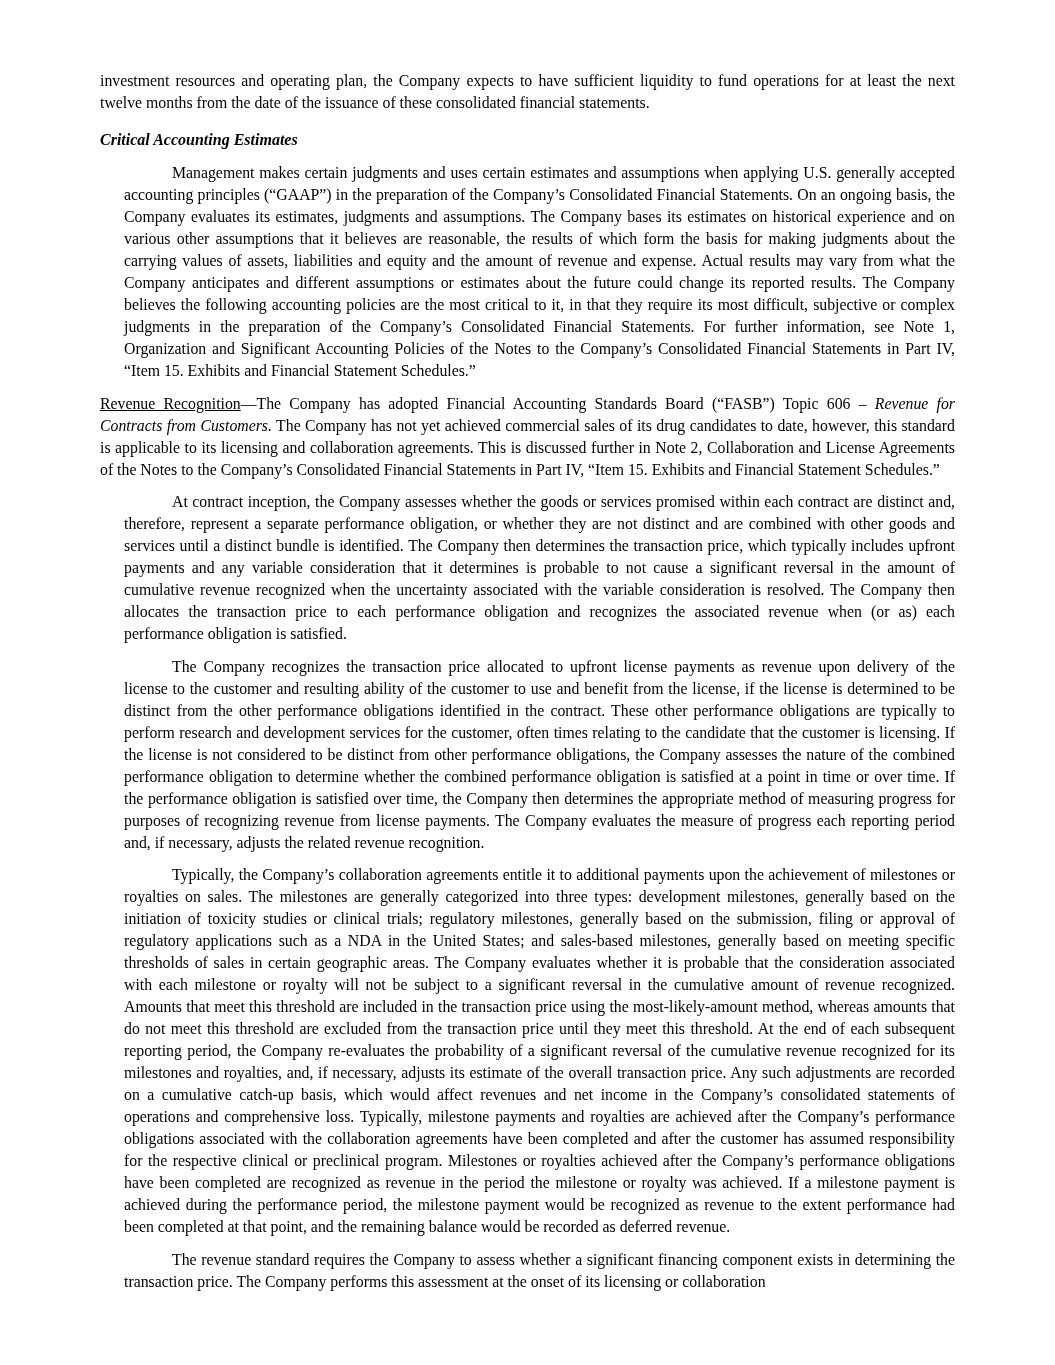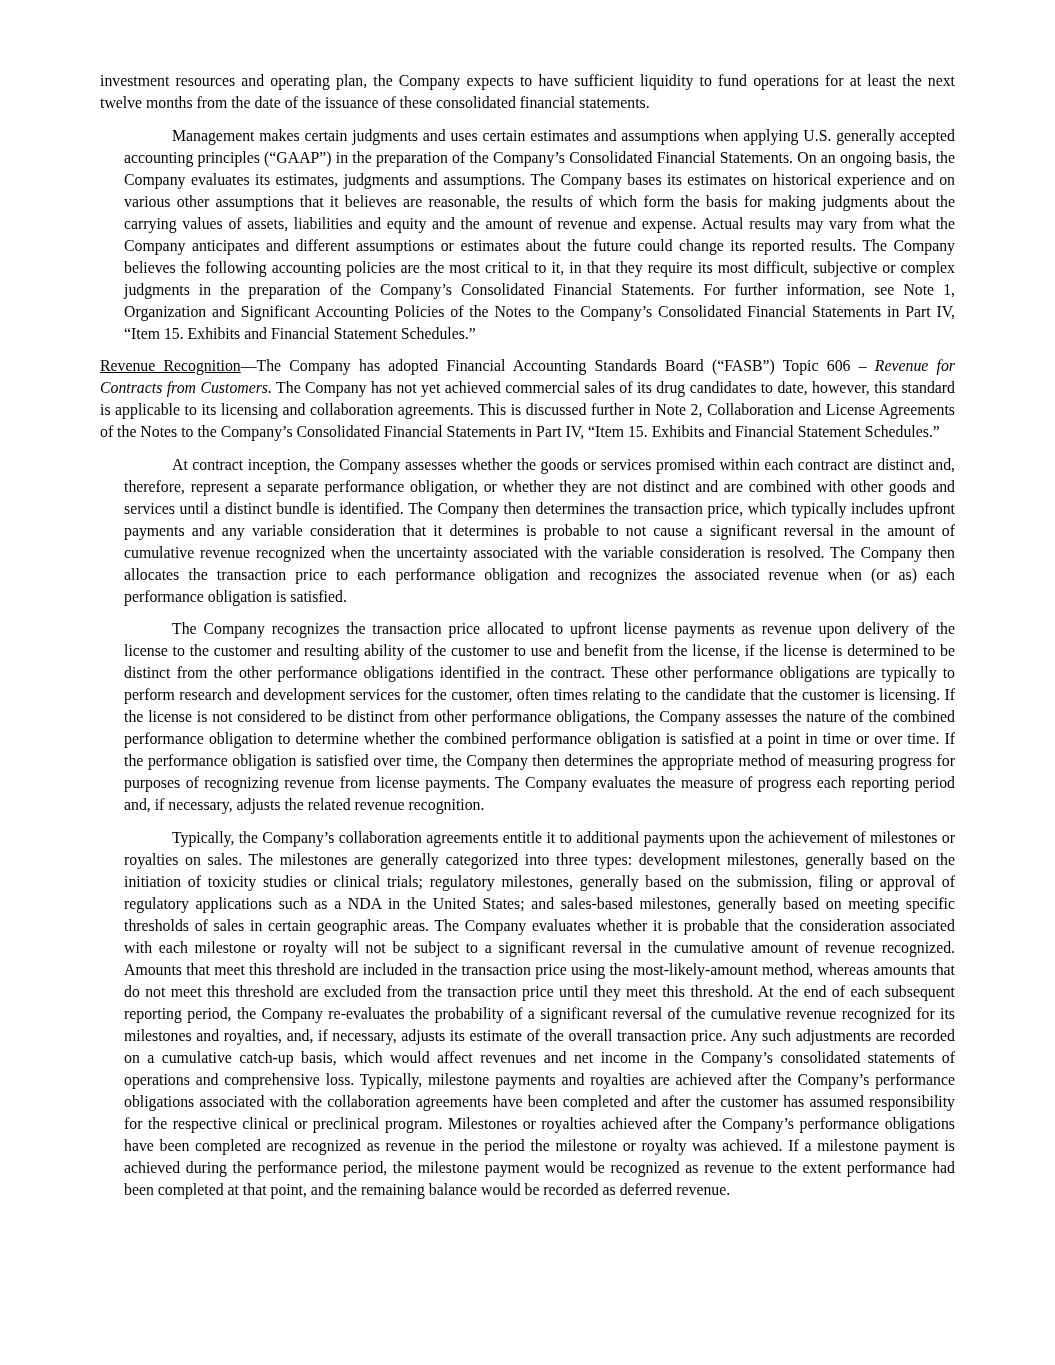--- a/index.html
+++ b/index.html
@@ -46,26 +46,28 @@
     text-align: center;
   }
 </style>
 </head>
 <body>
 
 <div class="page">
 
   <p class="para">investment resources and operating plan, the Company expects to have sufficient liquidity to fund operations for at least the next twelve months from the date of the issuance of these consolidated financial statements.</p>
 
+  <div class="section-heading">Critical Accounting Estimates</div>
 
   <p class="para indent">Management makes certain judgments and uses certain estimates and assumptions when applying U.S. generally accepted accounting principles (“GAAP”) in the preparation of the Company’s Consolidated Financial Statements. On an ongoing basis, the Company evaluates its estimates, judgments and assumptions. The Company bases its estimates on historical experience and on various other assumptions that it believes are reasonable, the results of which form the basis for making judgments about the carrying values of assets, liabilities and equity and the amount of revenue and expense. Actual results may vary from what the Company anticipates and different assumptions or estimates about the future could change its reported results. The Company believes the following accounting policies are the most critical to it, in that they require its most difficult, subjective or complex judgments in the preparation of the Company’s Consolidated Financial Statements. For further information, see Note 1, Organization and Significant Accounting Policies of the Notes to the Company’s Consolidated Financial Statements in Part IV, “Item 15. Exhibits and Financial Statement Schedules.”</p>
 
   <p class="para"><span class="u">Revenue Recognition</span><span>—The Company has adopted Financial Accounting Standards Board (“FASB”) Topic 606 – </span><em>Revenue for Contracts from Customers.</em><span> The Company has not yet achieved commercial sales of its drug candidates to date, however, this standard is applicable to its licensing and collaboration agreements. This is discussed further in Note 2, Collaboration and License Agreements of the Notes to the Company’s Consolidated Financial Statements in Part IV, “Item 15. Exhibits and Financial Statement Schedules.”</span></p>
 
   <p class="para indent">At contract inception, the Company assesses whether the goods or services promised within each contract are distinct and, therefore, represent a separate performance obligation, or whether they are not distinct and are combined with other goods and services until a distinct bundle is identified. The Company then determines the transaction price, which typically includes upfront payments and any variable consideration that it determines is probable to not cause a significant reversal in the amount of cumulative revenue recognized when the uncertainty associated with the variable consideration is resolved. The Company then allocates the transaction price to each performance obligation and recognizes the associated revenue when (or as) each performance obligation is satisfied.</p>
 
   <p class="para indent">The Company recognizes the transaction price allocated to upfront license payments as revenue upon delivery of the license to the customer and resulting ability of the customer to use and benefit from the license, if the license is determined to be distinct from the other performance obligations identified in the contract. These other performance obligations are typically to perform research and development services for the customer, often times relating to the candidate that the customer is licensing. If the license is not considered to be distinct from other performance obligations, the Company assesses the nature of the combined performance obligation to determine whether the combined performance obligation is satisfied at a point in time or over time. If the performance obligation is satisfied over time, the Company then determines the appropriate method of measuring progress for purposes of recognizing revenue from license payments. The Company evaluates the measure of progress each reporting period and, if necessary, adjusts the related revenue recognition.</p>
 
   <p class="para indent">Typically, the Company’s collaboration agreements entitle it to additional payments upon the achievement of milestones or royalties on sales. The milestones are generally categorized into three types: development milestones, generally based on the initiation of toxicity studies or clinical trials; regulatory milestones, generally based on the submission, filing or approval of regulatory applications such as a NDA in the United States; and sales-based milestones, generally based on meeting specific thresholds of sales in certain geographic areas. The Company evaluates whether it is probable that the consideration associated with each milestone or royalty will not be subject to a significant reversal in the cumulative amount of revenue recognized. Amounts that meet this threshold are included in the transaction price using the most-likely-amount method, whereas amounts that do not meet this threshold are excluded from the transaction price until they meet this threshold. At the end of each subsequent reporting period, the Company re-evaluates the probability of a significant reversal of the cumulative revenue recognized for its milestones and royalties, and, if necessary, adjusts its estimate of the overall transaction price. Any such adjustments are recorded on a cumulative catch-up basis, which would affect revenues and net income in the Company’s consolidated statements of operations and comprehensive loss. Typically, milestone payments and royalties are achieved after the Company’s performance obligations associated with the collaboration agreements have been completed and after the customer has assumed responsibility for the respective clinical or preclinical program. Milestones or royalties achieved after the Company’s performance obligations have been completed are recognized as revenue in the period the milestone or royalty was achieved. If a milestone payment is achieved during the performance period, the milestone payment would be recognized as revenue to the extent performance had been completed at that point, and the remaining balance would be recorded as deferred revenue.</p>
 
+  <p class="para indent">The revenue standard requires the Company to assess whether a significant financing component exists in determining the transaction price. The Company performs this assessment at the onset of its licensing or collaboration</p>
 
 
 </div>
 
 </body></html>

